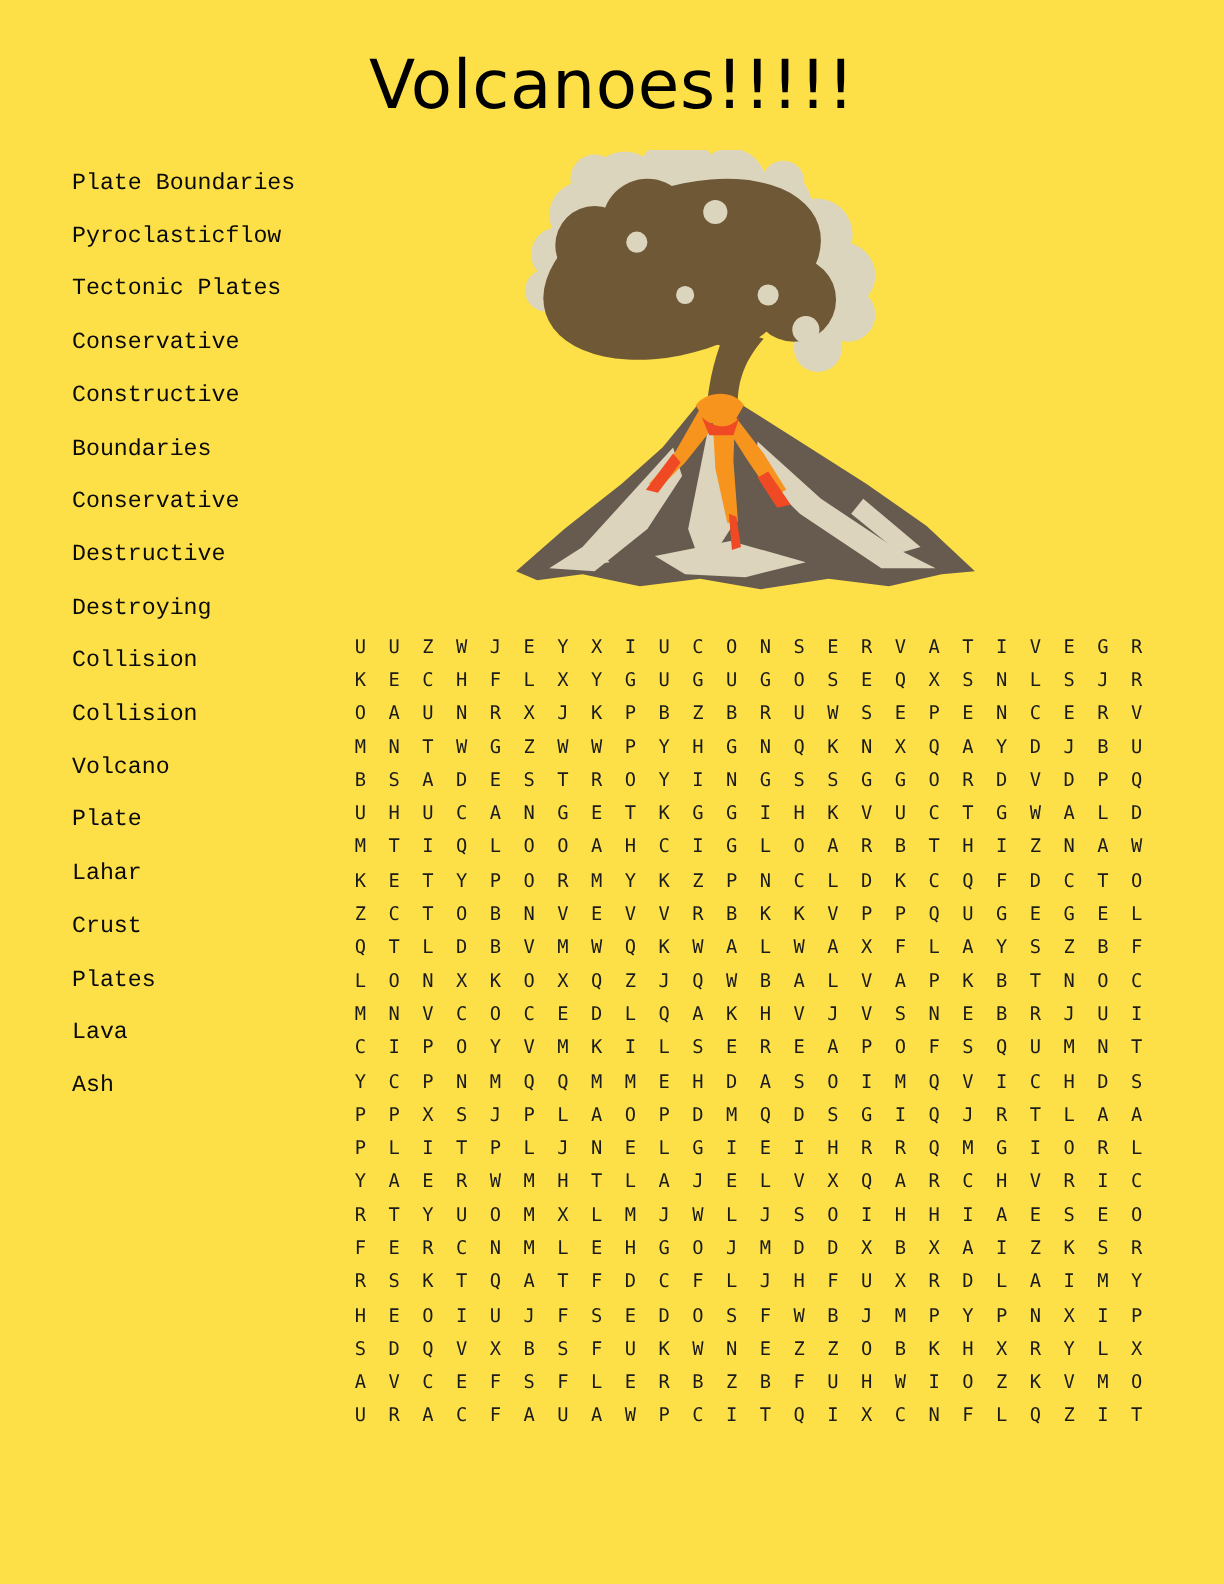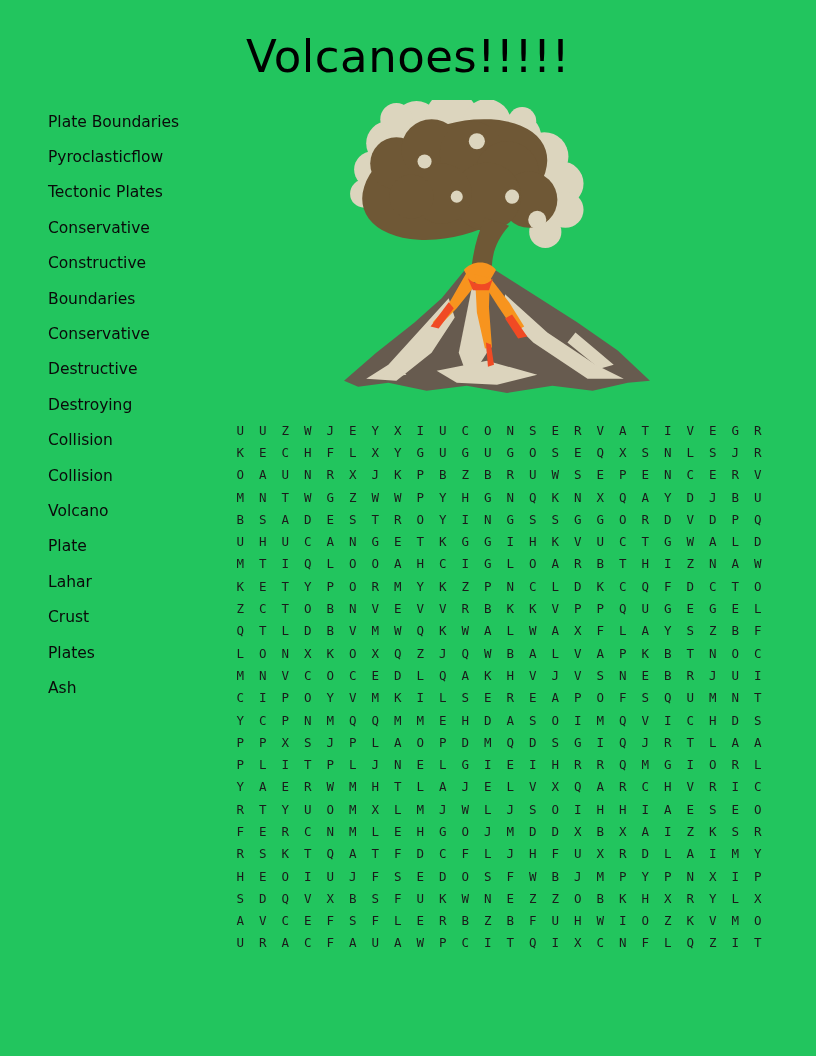--- a/index.html
+++ b/index.html
@@ -1,20 +1,20 @@
 <!DOCTYPE html>
 <html><head>
 <meta charset="utf-8">
 <style>
   html,body{margin:0;padding:0;background:#888;}
   .page{
     position:relative;
     width:816px;height:1056px;
     margin:0 auto;
-    background:#22c55e;
+    background:#fde047;
     font-family:"DejaVu Sans","Liberation Sans",sans-serif;
     color:#000;
     overflow:hidden;
   }
   .title{
     position:absolute;
     left:0;top:30px;width:100%;
     margin:0;
     text-align:center;
     font-size:45px;
@@ -22,20 +22,21 @@
     letter-spacing:0.5px;
     color:#000;
   }
   .word-list{
     position:absolute;
     left:48px;top:104px;
     margin:0;padding:0;
     list-style:none;
     font-size:15.5px;
     color:#0a0a0a;
+    font-family:Liberation Mono, monospace;
   }
   .word-list li{
     height:35.4px;
     display:flex;
     align-items:center;
     white-space:nowrap;
   }
   .volcano{
     position:absolute;
     left:336px;top:100px;
@@ -75,20 +76,21 @@
       <li>Conservative</li>
       <li>Destructive</li>
       <li>Destroying</li>
       <li>Collision</li>
       <li>Collision</li>
       <li>Volcano</li>
       <li>Plate</li>
       <li>Lahar</li>
       <li>Crust</li>
       <li>Plates</li>
+      <li>Lava</li>
       <li>Ash</li>
     </ul>
 
   <svg class="volcano" viewBox="0 0 320 300" xmlns="http://www.w3.org/2000/svg">
 
     <g fill="#DCD5BE">
       <circle cx="52" cy="42" r="22"></circle>
         <circle cx="80" cy="24" r="24"></circle>
       <circle cx="115" cy="16" r="26"></circle>
         <circle cx="150" cy="22" r="24"></circle>

